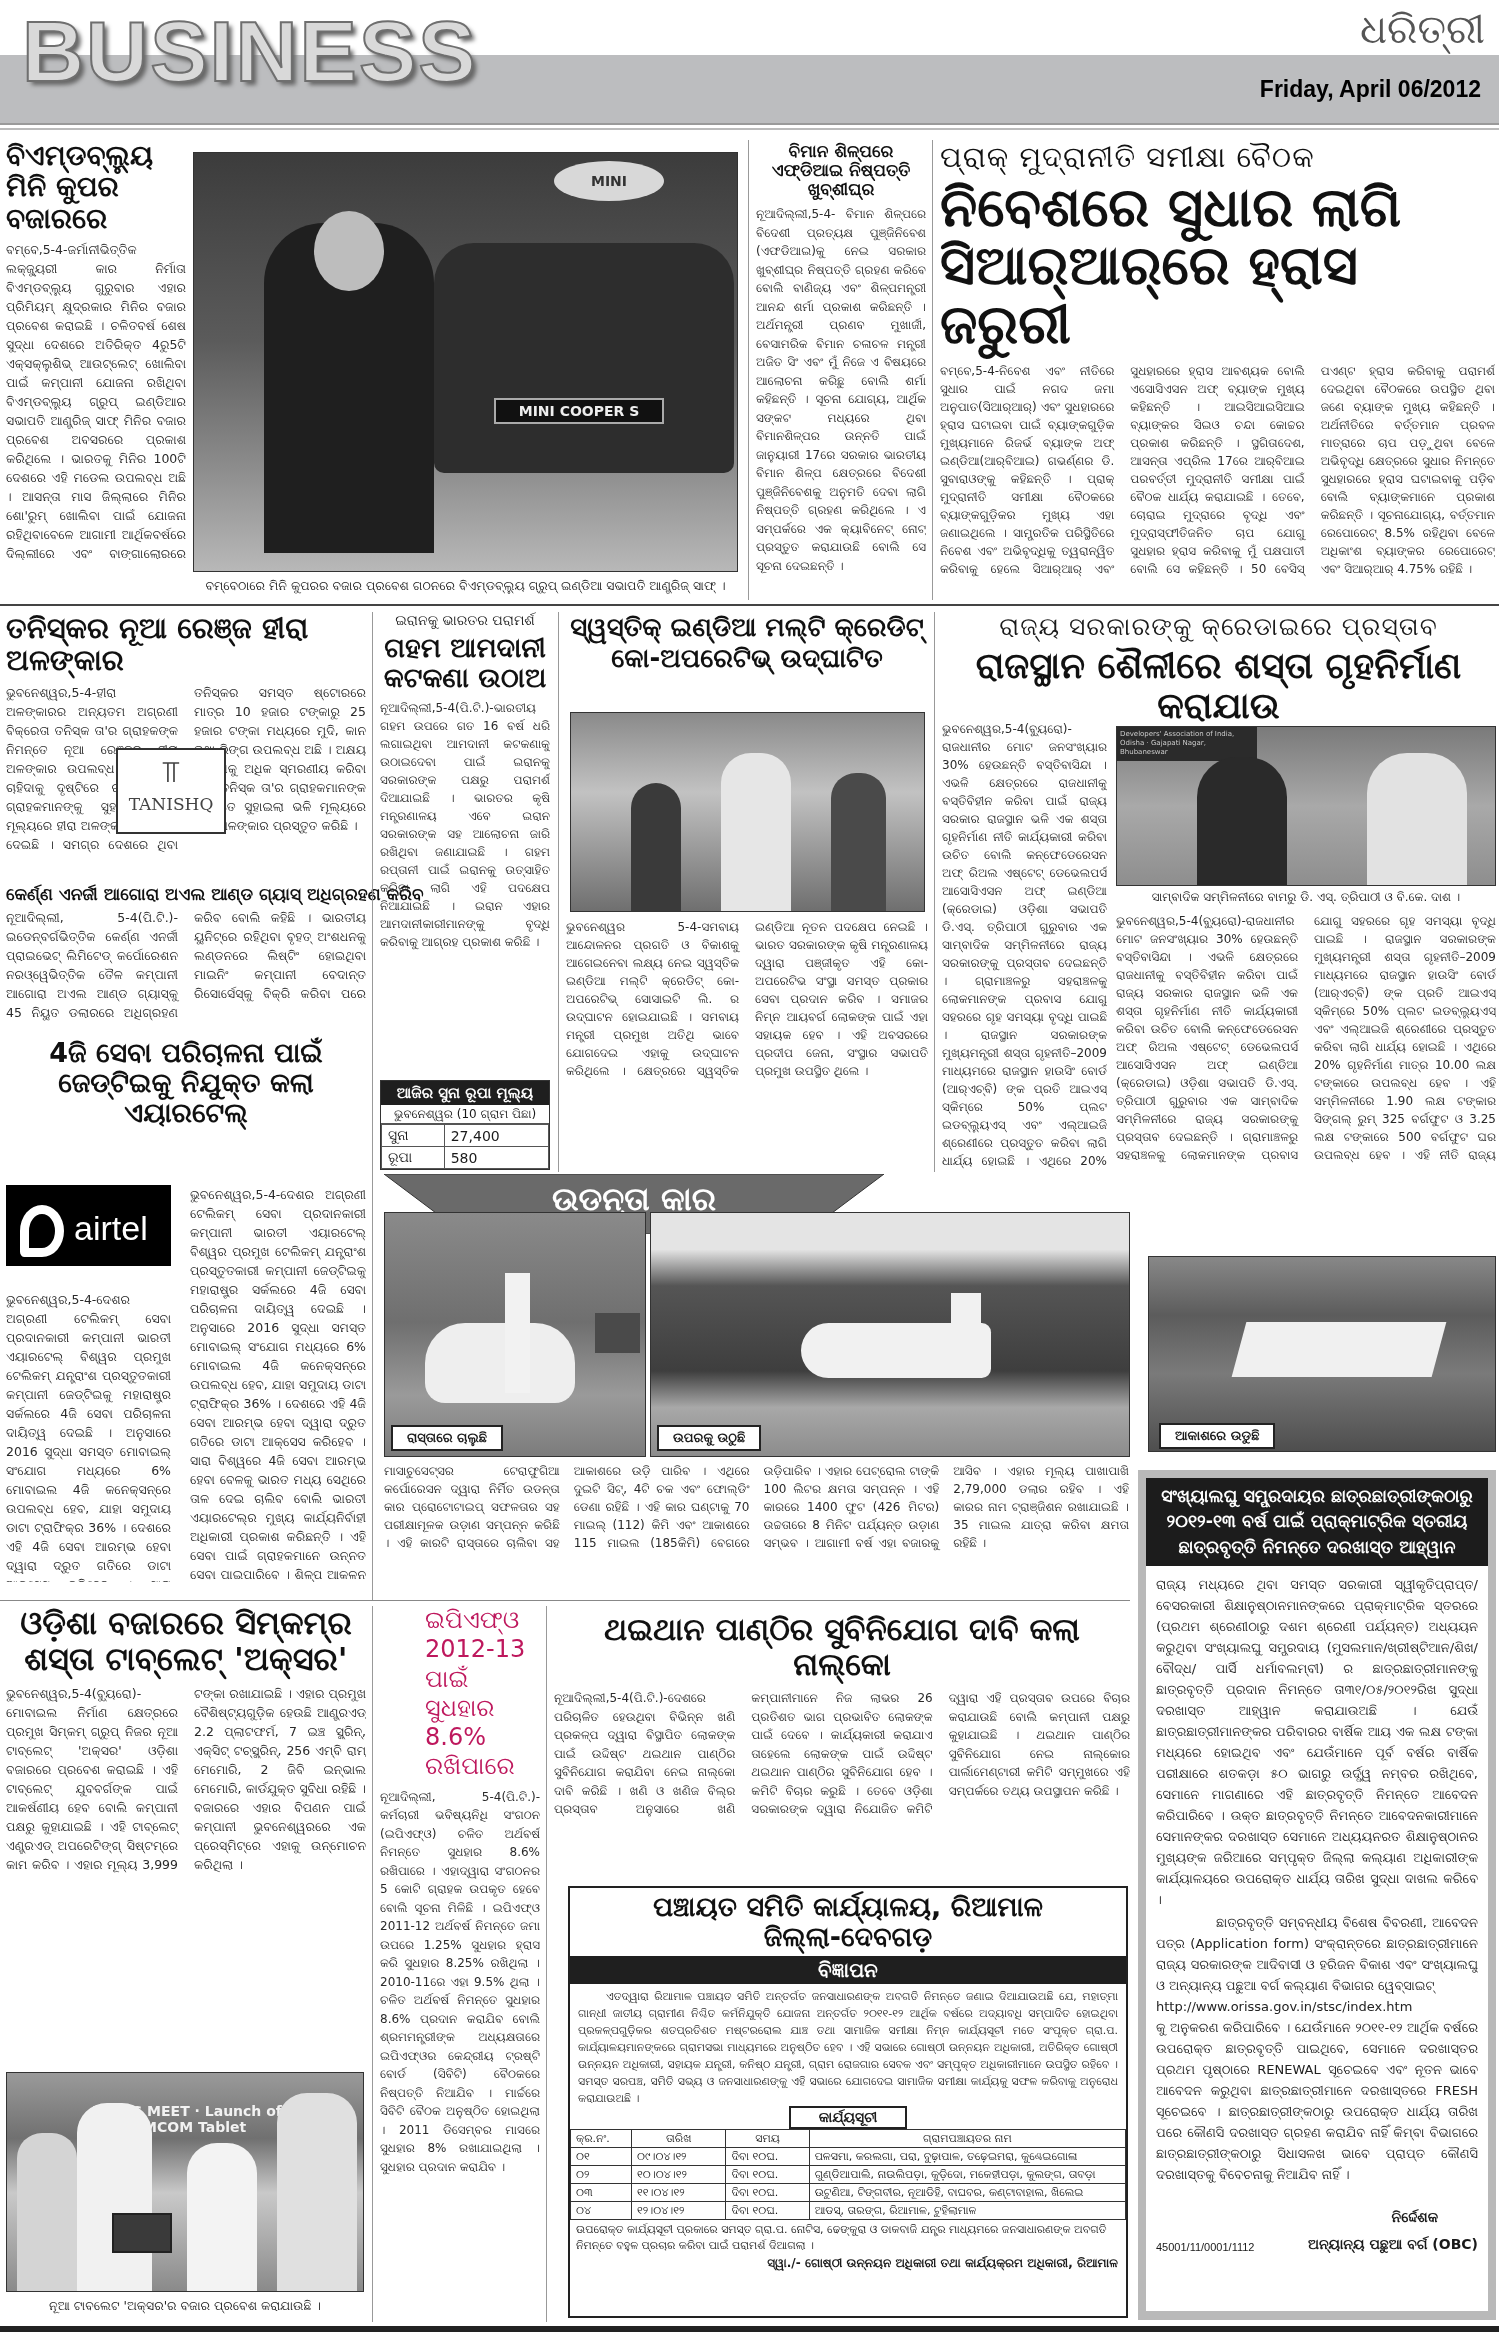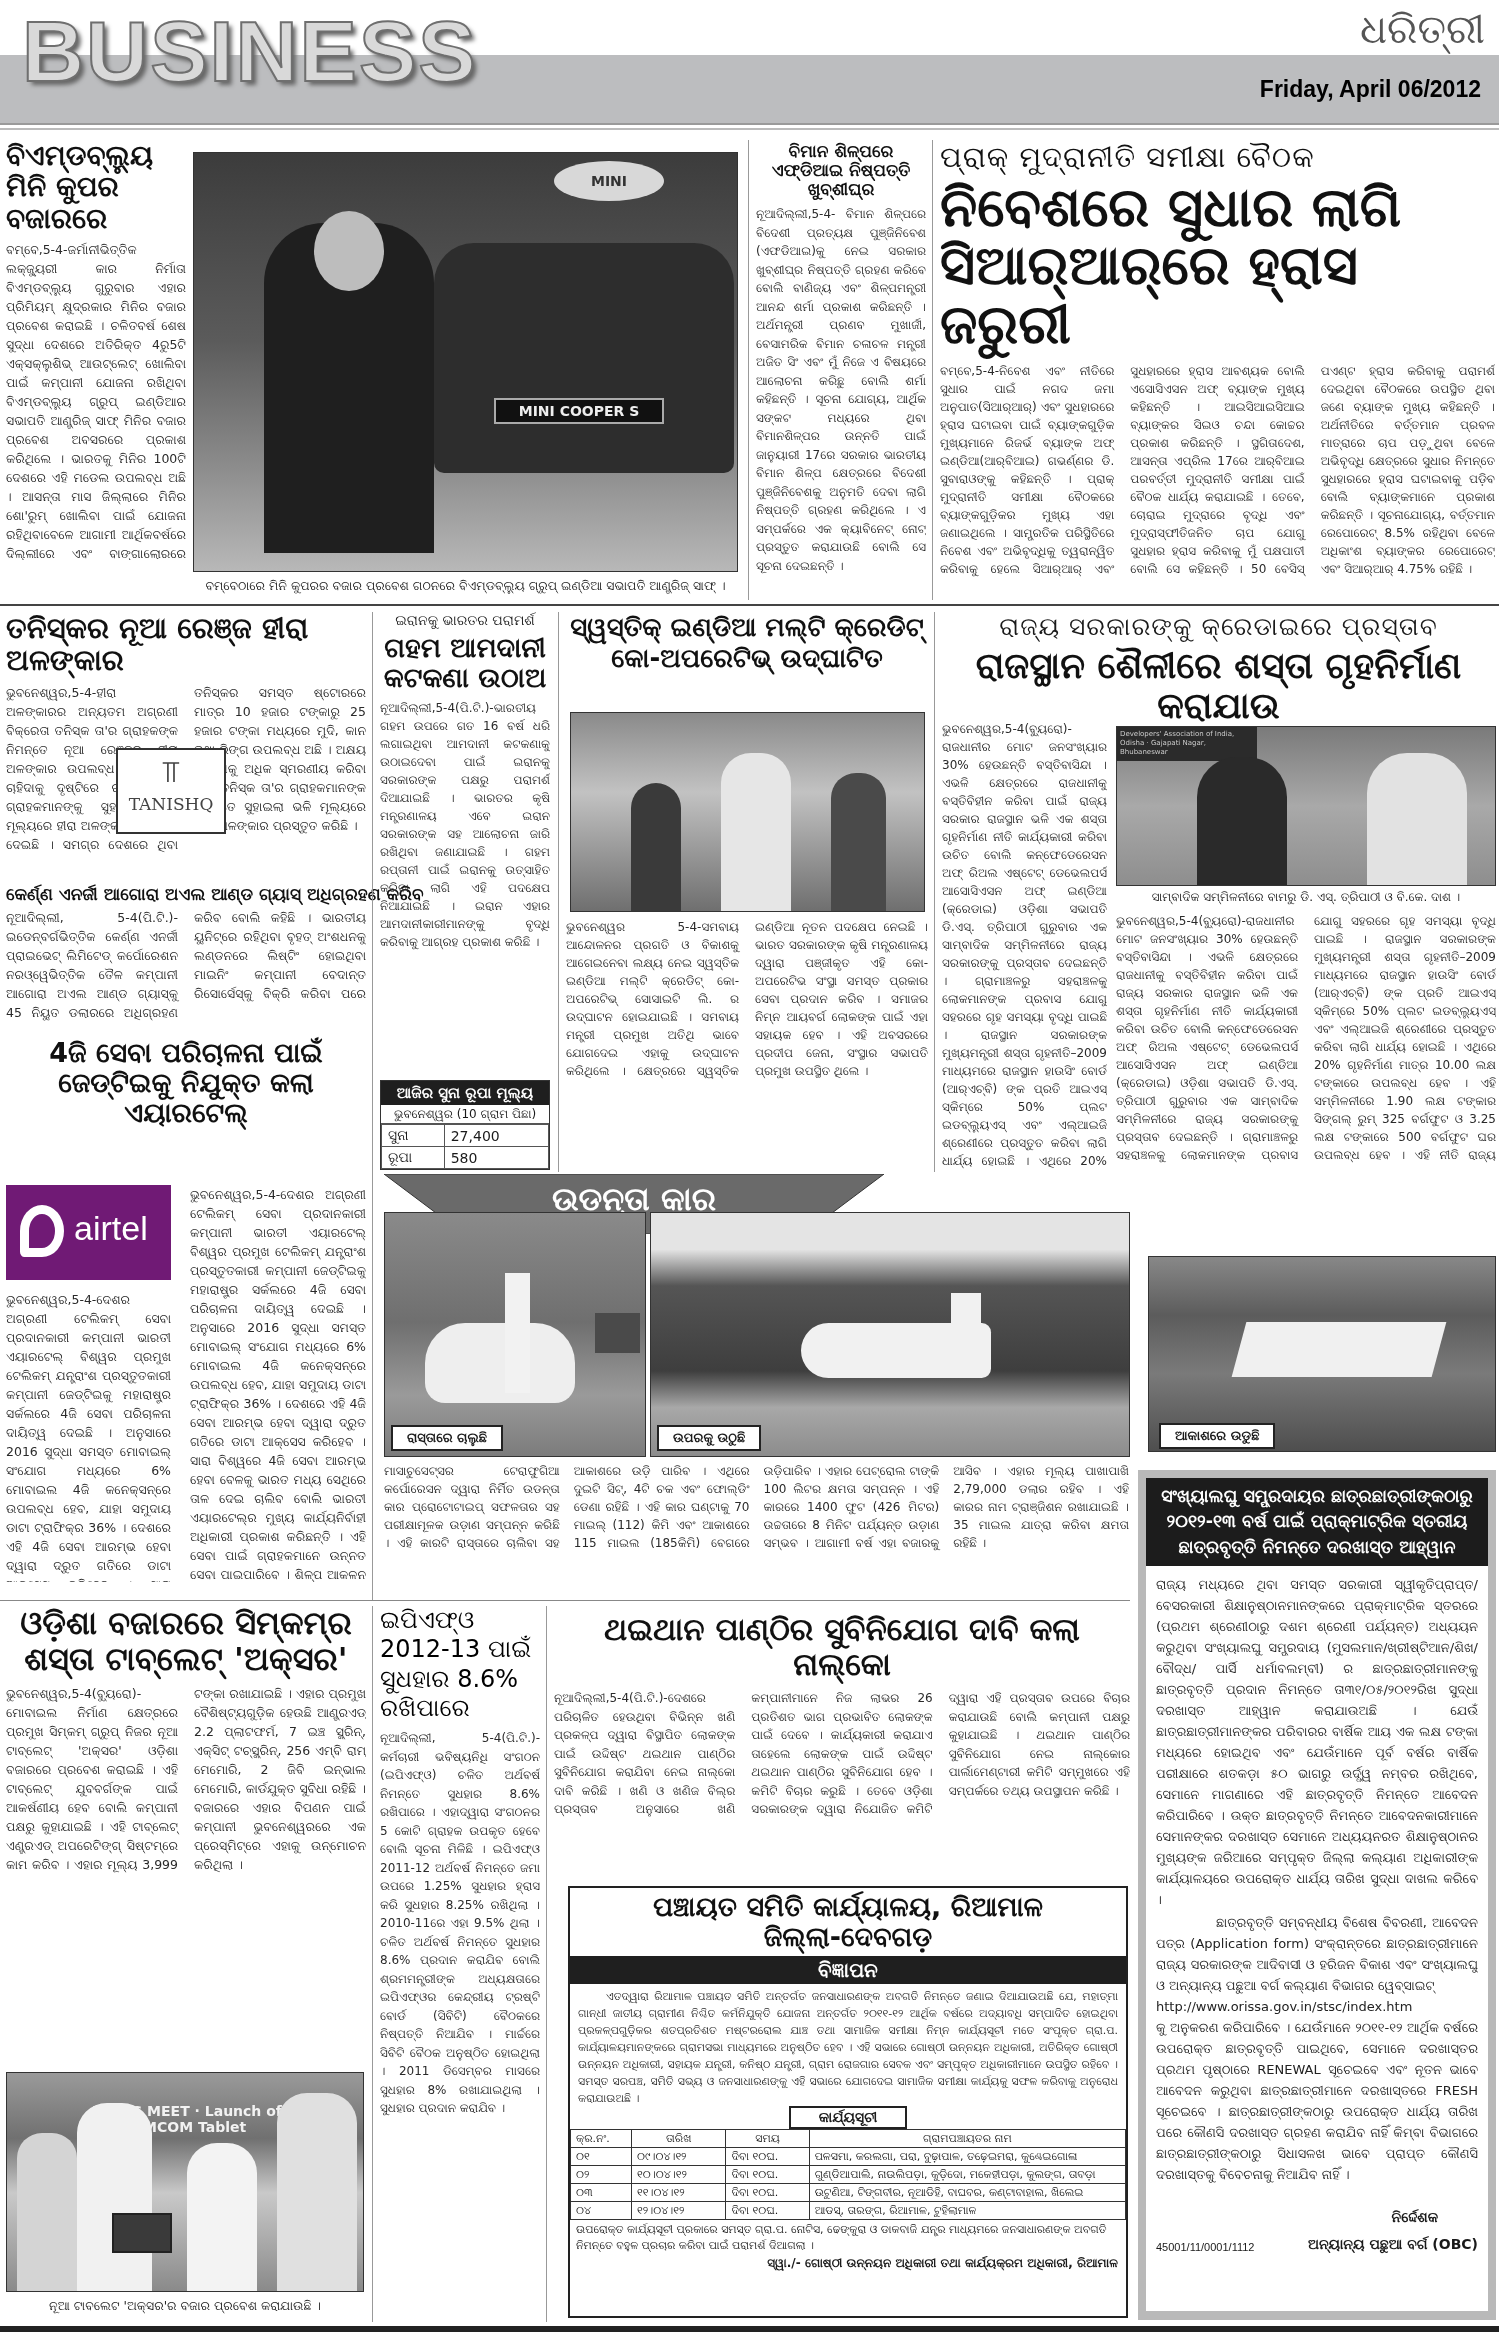--- a/index.html
+++ b/index.html
@@ -81,21 +81,21 @@
 </div>
 
 <div class="abs" style="left:6px; top:885px; width:360px; height:150px;">
   <div class="hl" style="font-size:17px; white-space:nowrap;">କେର୍ଣ୍ଣ ଏନର୍ଜୀ ଆଗୋରା ଅଏଲ ଆଣ୍ଡ ଗ୍ୟାସ୍ ଅଧିଗ୍ରହଣ କରିବ</div>
   <div class="body cols2" style="height:122px; margin-top:4px; font-size:12.5px;">ନୂଆଦିଲ୍ଲୀ, 5-4(ପି.ଟି.)- ଇଡେନ୍‌ବର୍ଗଭିତ୍ତିକ କେର୍ଣ୍ଣ ଏନର୍ଜୀ ପ୍ରାଇଭେଟ୍ ଲିମିଟେଡ୍ କର୍ପୋରେଶନ ନରଓ୍ୱେଭିତ୍ତିକ ତୈଳ କମ୍ପାନୀ ଆଗୋରା ଅଏଲ ଆଣ୍ଡ ଗ୍ୟାସ୍‌କୁ 45 ନିୟୁତ ଡଲାରରେ ଅଧିଗ୍ରହଣ କରିବ ବୋଲି କହିଛି । ଭାରତୀୟ ୟୁନିଟ୍‌ରେ ରହିଥିବା ବୃହତ୍ ଅଂଶଧନକୁ ଲଣ୍ଡନରେ ଲିଷ୍ଟିଂ ହୋଇଥିବା ମାଇନିଂ କମ୍ପାନୀ ବେଦାନ୍ତ ରିସୋର୍ସେସ୍‌କୁ ବିକ୍ରି କରିବା ପରେ ଏହା ହେଉଛି କେର୍ଣ୍ଣର ପ୍ରଥମ ବୃହତ୍ ଅଧିଗ୍ରହଣ ।</div>
 </div>
 
 <div class="abs" style="left:6px; top:1038px; width:360px; height:530px;">
   <div class="hl" style="font-size:27px; text-align:center;">4ଜି ସେବା ପରିଚାଳନା ପାଇଁ ଜେଡ୍‌ଟିଇକୁ ନିଯୁକ୍ତ କଲା ଏୟାରଟେଲ୍</div>
 </div>
-<div class="abs" style="left:6px; top:1185px; width:165px; height:95px; background:#701a75; color:#fff;">
+<div class="abs" style="left:6px; top:1185px; width:165px; height:81px; background:#000000; color:#fff;">
   <div class="abs" style="left:14px; top:20px; width:44px; height:52px; border:9px solid #fff; border-radius:50% 50% 50% 10%;"></div>
   <div class="abs" style="left:68px; top:24px; font-size:34px; font-family:'Liberation Sans',sans-serif;">airtel</div>
 </div>
 <div class="abs body" style="left:6px; top:1290px; width:165px; height:292px; font-size:12.5px;">ଭୁବନେଶ୍ୱର,5-4-ଦେଶର ଅଗ୍ରଣୀ ଟେଲିକମ୍ ସେବା ପ୍ରଦାନକାରୀ କମ୍ପାନୀ ଭାରତୀ ଏୟାରଟେଲ୍ ବିଶ୍ୱର ପ୍ରମୁଖ ଟେଲିକମ୍ ଯନ୍ତ୍ରାଂଶ ପ୍ରସ୍ତୁତକାରୀ କମ୍ପାନୀ ଜେଡ୍‌ଟିଇକୁ ମହାରାଷ୍ଟ୍ର ସର୍କଲରେ 4ଜି ସେବା ପରିଚାଳନା ଦାୟିତ୍ୱ ଦେଇଛି । ଅନୁସାରେ 2016 ସୁଦ୍ଧା ସମସ୍ତ ମୋବାଇଲ୍ ସଂଯୋଗ ମଧ୍ୟରେ 6% ମୋବାଇଲ 4ଜି କନେକ୍ସନ୍‌ରେ ଉପଲବ୍ଧ ହେବ, ଯାହା ସମୁଦାୟ ଡାଟା ଟ୍ରାଫିକ୍‌ର 36% । ଦେଶରେ ଏହି 4ଜି ସେବା ଆରମ୍ଭ ହେବା ଦ୍ୱାରା ଦ୍ରୁତ ଗତିରେ ଡାଟା ଆକ୍ସେସ କରିହେବ । ସାରା ବିଶ୍ୱରେ 4ଜି ସେବା ଆରମ୍ଭ ହେବା ବେଳକୁ ଭାରତ ମଧ୍ୟ ସେଥିରେ ତାଳ ଦେଇ ଚାଲିବ ବୋଲି ଭାରତୀ ଏୟାରଟେଲ୍‌ର ମୁଖ୍ୟ କାର୍ଯ୍ୟନିର୍ବାହୀ ଅଧିକାରୀ ପ୍ରକାଶ କରିଛନ୍ତି । ଏହି ସେବା ପାଇଁ ଗ୍ରାହକମାନେ ଉନ୍ନତ ସେବା ପାଇପାରିବେ । ଶିଳ୍ପ ଆକଳନ ଅଧିକାରୀ କୁଇ ଲିଆଙ୍ଗଲୁନ କହିଛନ୍ତି ।</div>
 <div class="abs body" style="left:190px; top:1185px; width:176px; height:397px; font-size:12.5px;">ଭୁବନେଶ୍ୱର,5-4-ଦେଶର ଅଗ୍ରଣୀ ଟେଲିକମ୍ ସେବା ପ୍ରଦାନକାରୀ କମ୍ପାନୀ ଭାରତୀ ଏୟାରଟେଲ୍ ବିଶ୍ୱର ପ୍ରମୁଖ ଟେଲିକମ୍ ଯନ୍ତ୍ରାଂଶ ପ୍ରସ୍ତୁତକାରୀ କମ୍ପାନୀ ଜେଡ୍‌ଟିଇକୁ ମହାରାଷ୍ଟ୍ର ସର୍କଲରେ 4ଜି ସେବା ପରିଚାଳନା ଦାୟିତ୍ୱ ଦେଇଛି । ଅନୁସାରେ 2016 ସୁଦ୍ଧା ସମସ୍ତ ମୋବାଇଲ୍ ସଂଯୋଗ ମଧ୍ୟରେ 6% ମୋବାଇଲ 4ଜି କନେକ୍ସନ୍‌ରେ ଉପଲବ୍ଧ ହେବ, ଯାହା ସମୁଦାୟ ଡାଟା ଟ୍ରାଫିକ୍‌ର 36% । ଦେଶରେ ଏହି 4ଜି ସେବା ଆରମ୍ଭ ହେବା ଦ୍ୱାରା ଦ୍ରୁତ ଗତିରେ ଡାଟା ଆକ୍ସେସ କରିହେବ । ସାରା ବିଶ୍ୱରେ 4ଜି ସେବା ଆରମ୍ଭ ହେବା ବେଳକୁ ଭାରତ ମଧ୍ୟ ସେଥିରେ ତାଳ ଦେଇ ଚାଲିବ ବୋଲି ଭାରତୀ ଏୟାରଟେଲ୍‌ର ମୁଖ୍ୟ କାର୍ଯ୍ୟନିର୍ବାହୀ ଅଧିକାରୀ ପ୍ରକାଶ କରିଛନ୍ତି । ଏହି ସେବା ପାଇଁ ଗ୍ରାହକମାନେ ଉନ୍ନତ ସେବା ପାଇପାରିବେ । ଶିଳ୍ପ ଆକଳନ ଅଧିକାରୀ କୁଇ ଲିଆଙ୍ଗଲୁନ କହିଛନ୍ତି ।</div>
 
 <div class="abs vrule" style="left:372px; top:612px; height:988px;"></div>
 
 <div class="abs" style="left:380px; top:612px; width:170px; height:420px;">
   <div style="font-size:14px; text-align:center;">ଇରାନକୁ ଭାରତର ପରାମର୍ଶ</div>
@@ -197,21 +197,21 @@
   <div class="abs" style="left:70px; top:30px; width:75px; height:190px; border-radius:30px 30px 0 0; background:#f1f1f1;"></div>
   <div class="abs" style="left:180px; top:70px; width:70px; height:150px; border-radius:30px 30px 0 0; background:#f3f3f3;"></div>
   <div class="abs" style="left:270px; top:20px; width:80px; height:200px; border-radius:30px 30px 0 0; background:#e0e0e0;"></div>
   <div class="abs" style="left:105px; top:140px; width:60px; height:40px; background:#3a3a3a; border:2px solid #222;"></div>
 </div>
 <div class="abs caption" style="left:6px; top:2298px; width:358px;">ନୂଆ ଟାବଲେଟ 'ଅକ୍‌ସର'ର ବଜାର ପ୍ରବେଶ କରାଯାଉଛି ।</div>
 
 <div class="abs vrule" style="left:372px; top:1606px; height:716px;"></div>
 
 <div class="abs" style="left:380px; top:1606px; width:160px; height:716px;">
-  <div class="hl" style="font-size:24px; font-weight:normal; color:#000000; line-height:1.22;">ଇପିଏଫ୍‌ଓ 2012-13 ପାଇଁ ସୁଧହାର 8.6% ରଖିପାରେ</div>
+  <div class="hl" style="font-size:24px; font-weight:normal; color:#be185d; line-height:1.22;margin-left:45px;">ଇପିଏଫ୍‌ଓ 2012-13 ପାଇଁ ସୁଧହାର 8.6% ରଖିପାରେ</div>
   <div class="body" style="height:600px; margin-top:6px; font-size:12px; line-height:18.5px;">ନୂଆଦିଲ୍ଲୀ, 5-4(ପି.ଟି.)- କର୍ମଚାରୀ ଭବିଷ୍ୟନିଧି ସଂଗଠନ (ଇପିଏଫ୍‌ଓ) ଚଳିତ ଅର୍ଥବର୍ଷ ନିମନ୍ତେ ସୁଧହାର 8.6% ରଖିପାରେ । ଏହାଦ୍ୱାରା ସଂଗଠନର 5 କୋଟି ଗ୍ରାହକ ଉପକୃତ ହେବେ ବୋଲି ସୂଚନା ମିଳିଛି । ଇପିଏଫ୍‌ଓ 2011-12 ଅର୍ଥବର୍ଷ ନିମନ୍ତେ ଜମା ଉପରେ 1.25% ସୁଧହାର ହ୍ରାସ କରି ସୁଧହାର 8.25% ରଖିଥିଲା । 2010-11ରେ ଏହା 9.5% ଥିଲା । ଚଳିତ ଅର୍ଥବର୍ଷ ନିମନ୍ତେ ସୁଧହାର 8.6% ପ୍ରଦାନ କରାଯିବ ବୋଲି ଶ୍ରମମନ୍ତ୍ରୀଙ୍କ ଅଧ୍ୟକ୍ଷତାରେ ଇପିଏଫ୍‌ଓର କେନ୍ଦ୍ରୀୟ ଟ୍ରଷ୍ଟି ବୋର୍ଡ (ସିବିଟି) ବୈଠକରେ ନିଷ୍ପତ୍ତି ନିଆଯିବ । ମାର୍ଚ୍ଚରେ ସିବିଟି ବୈଠକ ଅନୁଷ୍ଠିତ ହୋଇଥିଲା । 2011 ଡିସେମ୍ବର ମାସରେ ସୁଧହାର 8% ରଖାଯାଇଥିଲା । ସୁଧହାର ପ୍ରଦାନ କରାଯିବ ।</div>
 </div>
 
 <div class="abs vrule" style="left:546px; top:1606px; height:716px;"></div>
 
 <div class="abs" style="left:554px; top:1612px; width:576px; height:270px;">
   <div class="hl" style="font-size:31px; text-align:center;">ଥଇଥାନ ପାଣ୍ଠିର ସୁବିନିଯୋଗ ଦାବି କଲା ନାଲ୍‌କୋ</div>
   <div class="body cols3" style="height:208px; margin-top:8px; font-size:12px; line-height:18.5px;">ନୂଆଦିଲ୍ଲୀ,5-4(ପି.ଟି.)-ଦେଶରେ ପରିଚାଳିତ ହେଉଥିବା ବିଭିନ୍ନ ଖଣି ପ୍ରକଳ୍ପ ଦ୍ୱାରା ବିସ୍ଥାପିତ ଲୋକଙ୍କ ପାଇଁ ଉଦ୍ଦିଷ୍ଟ ଥଇଥାନ ପାଣ୍ଠିର ସୁବିନିଯୋଗ କରାଯିବା ନେଇ ନାଲ୍‌କୋ ଦାବି କରିଛି । ଖଣି ଓ ଖଣିଜ ବିଲ୍‌ର ପ୍ରସ୍ତାବ ଅନୁସାରେ ଖଣି କମ୍ପାନୀମାନେ ନିଜ ଲାଭର 26 ପ୍ରତିଶତ ଭାଗ ପ୍ରଭାବିତ ଲୋକଙ୍କ ପାଇଁ ଦେବେ । କାର୍ଯ୍ୟକାରୀ କରାଯାଏ ତାହେଲେ ଲୋକଙ୍କ ପାଇଁ ଉଦ୍ଦିଷ୍ଟ ଥଇଥାନ ପାଣ୍ଠିର ସୁବିନିଯୋଗ ହେବ । କମିଟି ବିଚାର କରୁଛି । ତେବେ ଓଡ଼ିଶା ସରକାରଙ୍କ ଦ୍ୱାରା ନିଯୋଜିତ କମିଟି ଦ୍ୱାରା ଏହି ପ୍ରସ୍ତାବ ଉପରେ ବିଚାର କରାଯାଉଛି ବୋଲି କମ୍ପାନୀ ପକ୍ଷରୁ କୁହାଯାଇଛି । ଥଇଥାନ ପାଣ୍ଠିର ସୁବିନିଯୋଗ ନେଇ ନାଲ୍‌କୋର ପାର୍ଲାମେଣ୍ଟାରୀ କମିଟି ସମ୍ମୁଖରେ ଏହି ସମ୍ପର୍କରେ ତଥ୍ୟ ଉପସ୍ଥାପନ କରିଛି ।</div>
 </div>
 

